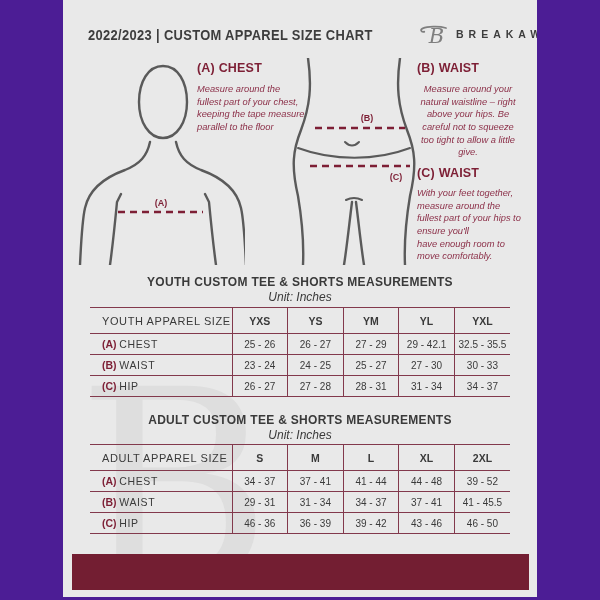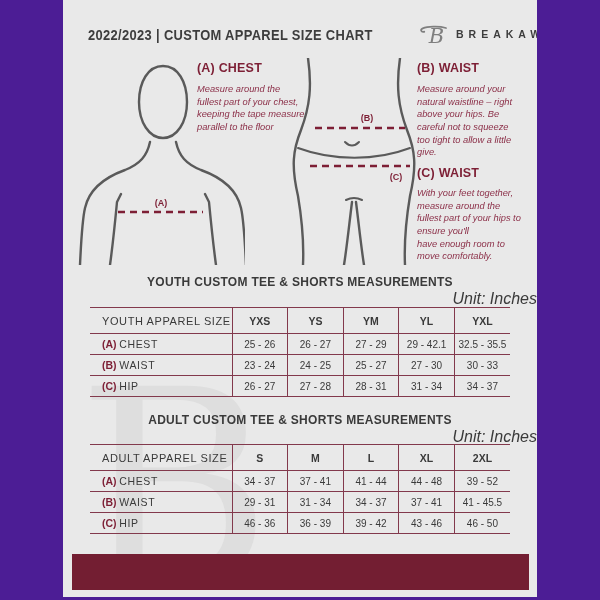--- a/index.html
+++ b/index.html
@@ -13,21 +13,21 @@
   .brand{display:flex;align-items:center;gap:7px;}
   .brand-name{font-weight:bold;font-size:10.5px;color:#3D3D3D;letter-spacing:5px;}
 
   
   .guide-heading{position:absolute;color:#7D1F35;font-weight:bold;font-size:12.5px;letter-spacing:.2px;z-index:2;}
   .guide-body{position:absolute;color:#8C3049;font-style:italic;font-size:9.3px;line-height:1.36;white-space:pre-line;z-index:2;}
   .fig{position:absolute;z-index:1;}
 
   
   .sec-title{position:absolute;left:0;width:100%;text-align:center;font-weight:bold;font-size:12px;color:#3A3A3A;letter-spacing:.3px;z-index:2;}
-  .sec-unit{position:absolute;left:0;width:100%;text-align:right;font-style:italic;font-size:16px;color:#3A3A3A;z-index:2;}
+  .sec-unit{position:absolute;left:0;width:100%;text-align:center;font-style:italic;font-size:12px;color:#3A3A3A;z-index:2;}
 
   
   table.size{position:absolute;left:27px;width:420px;border-collapse:collapse;table-layout:fixed;z-index:2;}
   table.size td{border-left:1.4px solid #82394C;border-top:1.4px solid #82394C;text-align:center;vertical-align:middle;color:#3A3A3A;font-size:10px;padding:0;}
   table.size td:first-child{border-left:none;text-align:left;padding-left:12px;}
   table.size tr:last-child td{border-bottom:1.4px solid #82394C;}
   table.size tr.head td{height:25px;font-weight:bold;font-size:10.5px;}
   table.size tr.head td:first-child{font-weight:normal;letter-spacing:.6px;font-size:11px;}
   table.size tr.data td{height:20px;}
   .pfx{color:#7D1F35;font-weight:bold;font-size:10.5px;}
@@ -81,21 +81,21 @@
       <path d="M27 70 H 117" stroke="#7D1F35" stroke-width="2.4" stroke-dasharray="7 5" fill="none"></path>
       <path d="M22 108 H 122" stroke="#7D1F35" stroke-width="2.4" stroke-dasharray="7 5" fill="none"></path>
       <text x="79" y="63" text-anchor="middle" font-family="Liberation Sans, sans-serif" font-weight="bold" font-size="9" fill="#7D1F35">(B)</text>
       <text x="108" y="122" text-anchor="middle" font-family="Liberation Sans, sans-serif" font-weight="bold" font-size="9" fill="#7D1F35">(C)</text>
     </svg>
 
     <div class="guide-heading" style="left:134px;top:61px;">(A) CHEST</div>
     <div class="guide-body" style="left:134px;top:83px;width:108px;">Measure around the fullest part of your chest, keeping the tape measure parallel to the floor</div>
 
     <div class="guide-heading" style="left:354px;top:61px;">(B) WAIST</div>
-    <div class="guide-body" style="left:354px;top:83px;width:102px;">Measure around your natural waistline – right above your hips. Be careful not to squeeze too tight to allow a little give.</div>
+    <div class="guide-body" style="left:354px;top:83px;width:102px;text-align:center;">Measure around your natural waistline – right above your hips. Be careful not to squeeze too tight to allow a little give.</div>
 
     <div class="guide-heading" style="left:354px;top:166px;">(C) WAIST</div>
     <div class="guide-body" style="left:354px;top:187px;width:104px;">With your feet together, measure around the fullest part of your hips to ensure you'll
 have enough room to move comfortably.</div>
 
     <div class="watermark">B</div>
 
     <div class="sec-title" style="top:275px;">YOUTH CUSTOM TEE &amp; SHORTS MEASUREMENTS</div>
     <div class="sec-unit" style="top:290px;">Unit: Inches</div>
 

